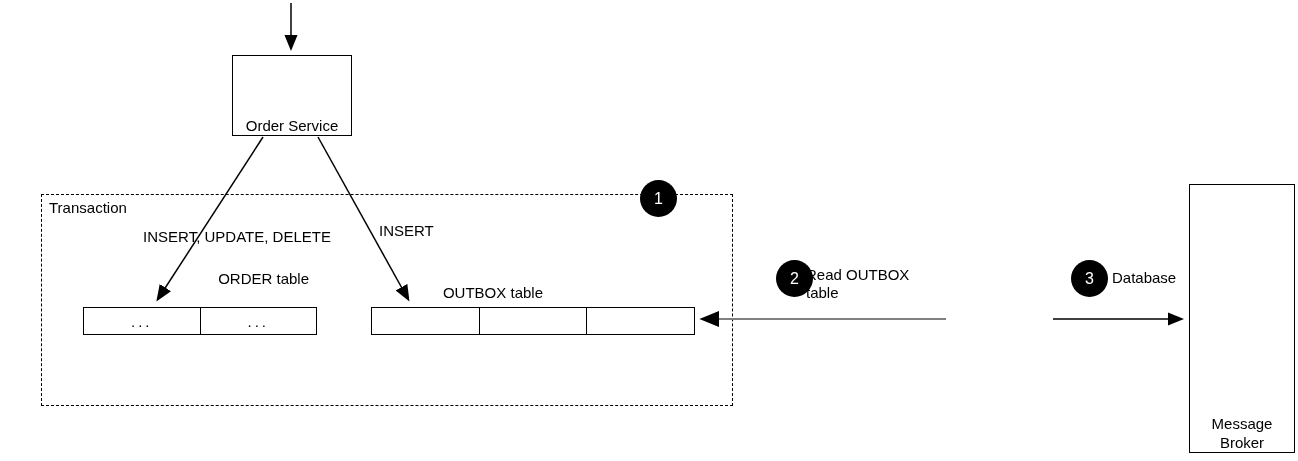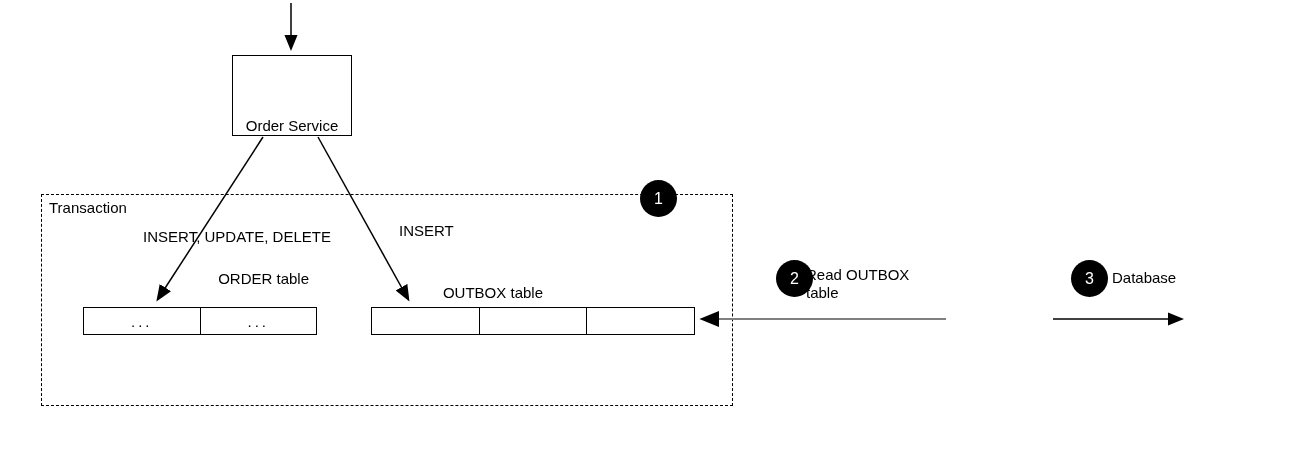--- a/index.html
+++ b/index.html
@@ -63,21 +63,21 @@
 
   <div class="container-box dashed" style="left:41px; top:194px; width:692px; height:212px;">
     <span class="corner-label">Transaction</span>
   </div>
 
   <div class="node-box" style="left:232px; top:55px; width:120px; height:81px;">
     <span>Order Service</span>
   </div>
 
   <div class="flow-label" style="left:107px; top:228px; width:260px; text-align:center;">INSERT, UPDATE, DELETE</div>
-  <div class="flow-label" style="left:399px; top:222px;text-align:center;">INSERT</div>
+  <div class="flow-label" style="left:379px; top:222px;text-align:center;">INSERT</div>
 
   <div class="flow-label" style="left:189px; top:270px; width:120px; text-align:right;">ORDER table</div>
   <div class="db-table" style="left:83px; top:307px; width:234px; height:28px;">
     <div class="db-cell">...</div>
     <div class="db-cell">...</div>
   </div>
 
   <div class="flow-label" style="left:423px; top:284px; width:120px; text-align:right;">OUTBOX table</div>
   <div class="db-table" style="left:371px; top:307px; width:324px; height:28px;">
     <div class="db-cell"></div>
@@ -92,20 +92,23 @@
     <span>2</span>
   </div>
   <div class="step-badge" style="left:1071px; top:260px;">
     <span>3</span>
   </div>
 
   <div class="flow-label centered" style="left:806px; top:266px; width:140px;">Read OUTBOX table</div>
   <div class="flow-label" style="left:1112px; top:269px;">Database</div>
 
 
+  <div class="node-box" style="left:1189px; top:184px; width:106px; height:269px;">
+    <span>Message Broker</span>
+  </div>
 
   <svg class="wires" width="1298" height="461" viewBox="0 0 1298 461">
     <defs>
       <marker id="ah" markerWidth="11" markerHeight="9" refX="9" refY="4.5" orient="auto">
         <path d="M0,0 L11,4.5 L0,9 z" fill="#000000"></path>
       </marker>
     </defs>
     <line x1="291" y1="3" x2="291" y2="48" stroke="#000000" stroke-width="1.5" marker-end="url(#ah)"></line>
     <line x1="263" y1="137" x2="158" y2="299" stroke="#000000" stroke-width="1.5" marker-end="url(#ah)"></line>
     <line x1="318" y1="137" x2="408" y2="299" stroke="#000000" stroke-width="1.5" marker-end="url(#ah)"></line>

